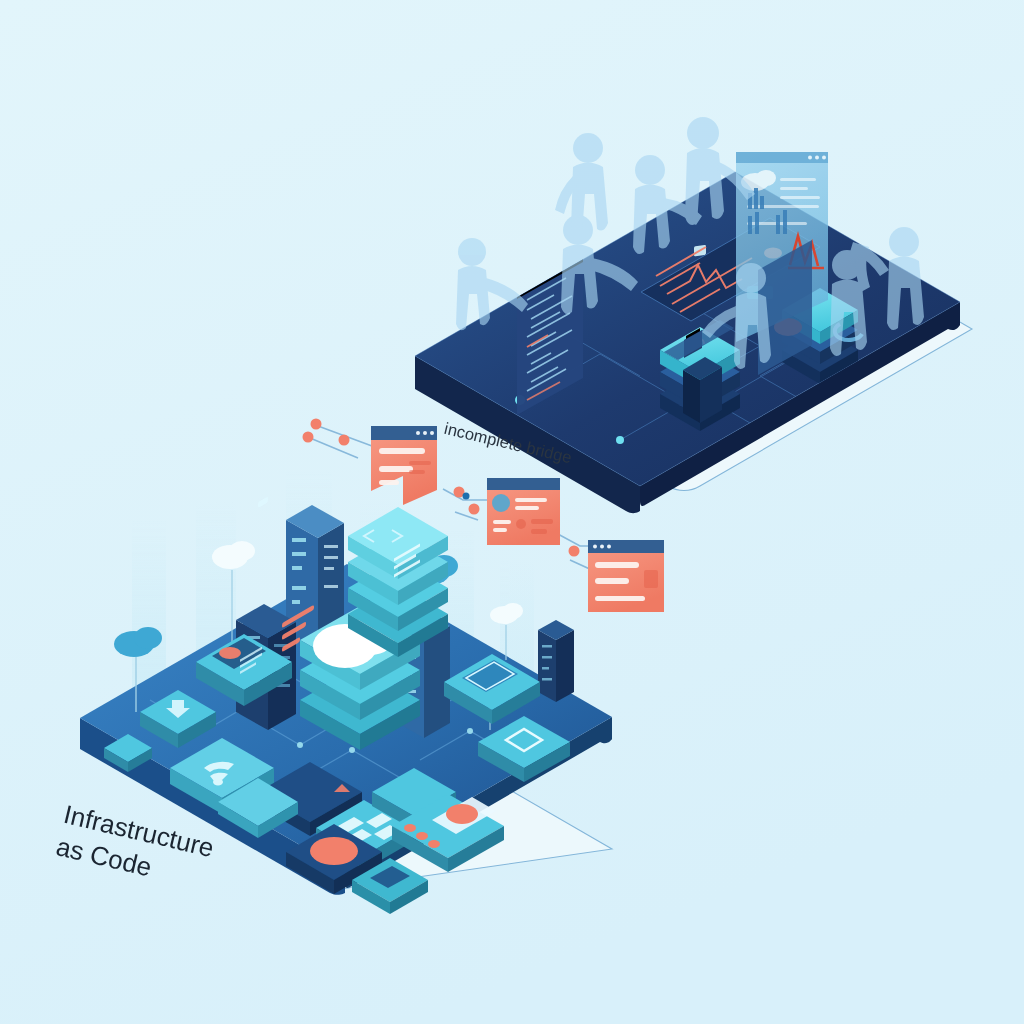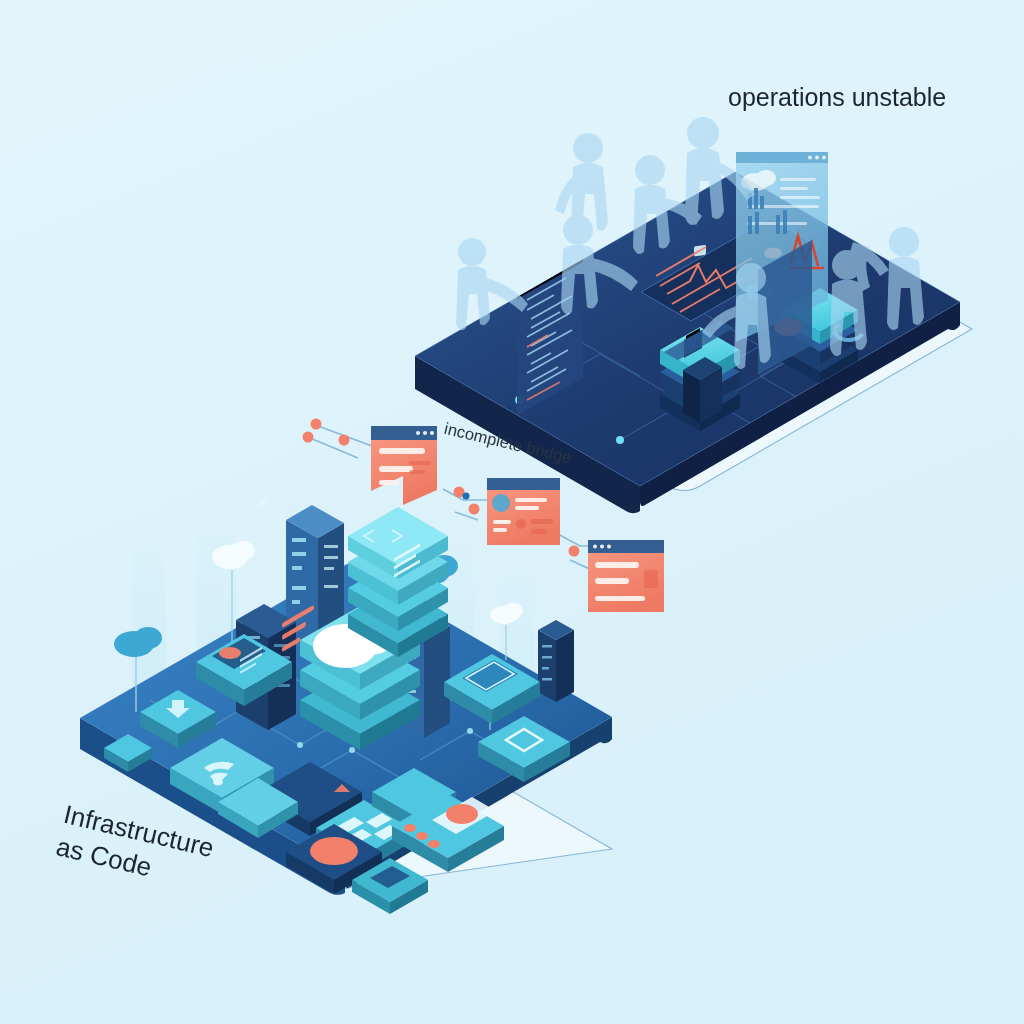--- a/index.html
+++ b/index.html
@@ -684,20 +684,19 @@
 
       <g>
         <path d="M 352,880 L 390,858 L 428,880 L 390,902 Z" fill="#3fb8d0"></path>
         <path d="M 352,880 L 390,902 L 390,914 L 352,892 Z" fill="#2a8fa8"></path>
         <path d="M 390,902 L 428,880 L 428,892 L 390,914 Z" fill="#217a94"></path>
         <path d="M 370,878 L 392,866 L 410,876 L 388,888 Z" fill="#1f4e86" opacity="0.85"></path>
       </g>
     </g>
   </svg>
 
-  <div class="lbl" id="label-ops">operations unstable</div>
 
   <div class="lbl" id="label-bridge">incomplete bridge</div>
 
   <div class="lbl" id="label-iac">Infrastructure
 as Code</div>
 
 </div>
 
 </body></html>

